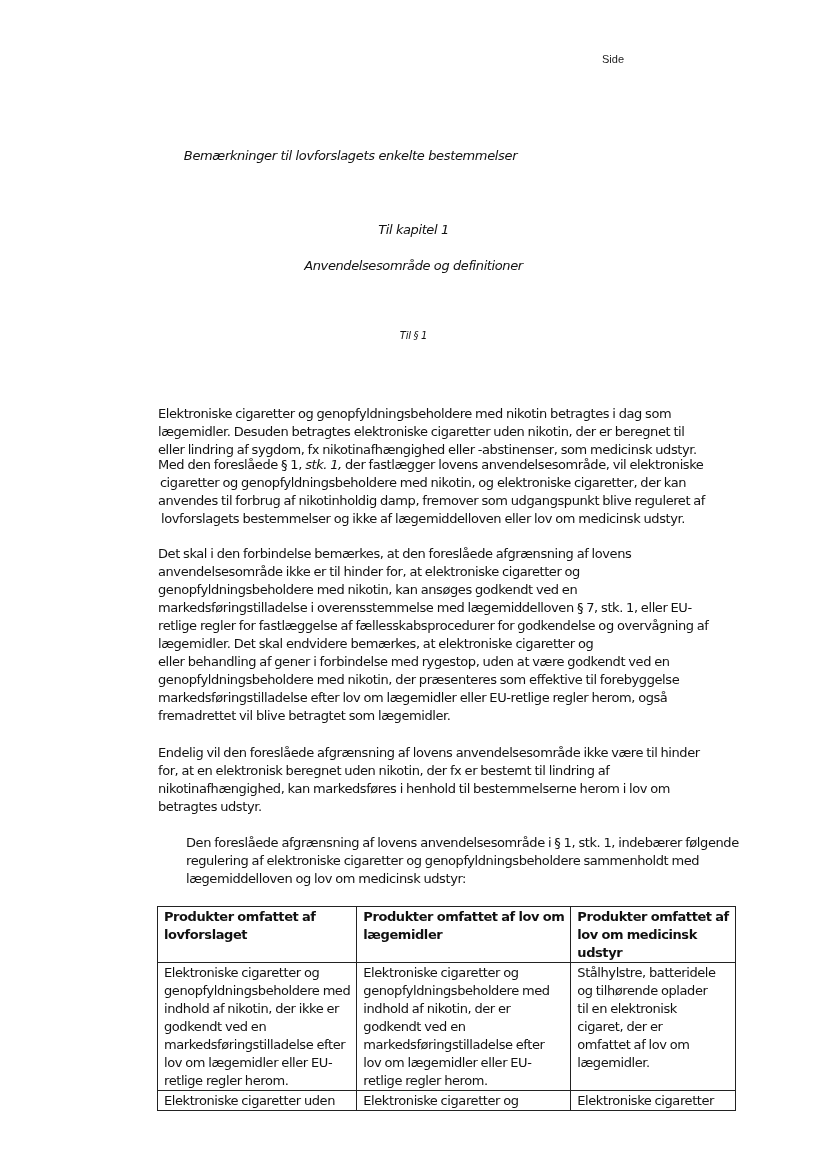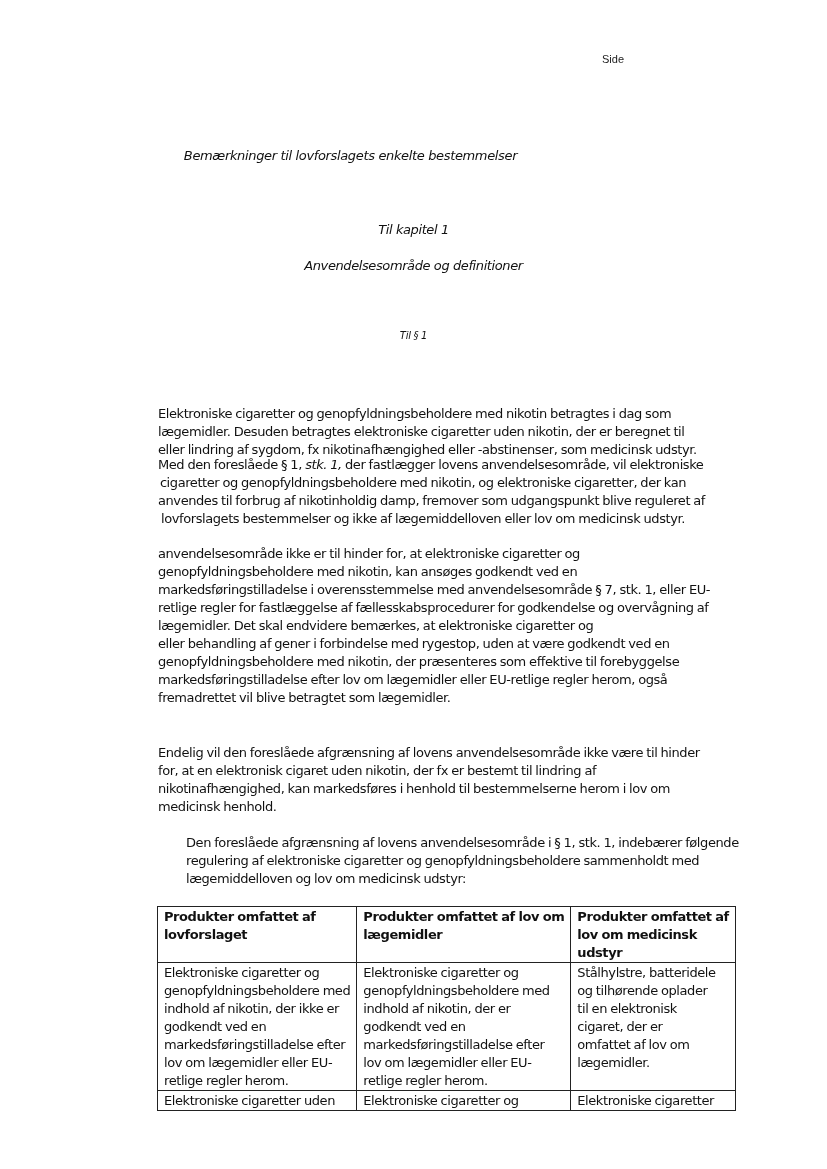--- a/index.html
+++ b/index.html
@@ -126,36 +126,37 @@
 </div>
 
 <div class="body p2">
   <p><span>Med den foreslåede § 1, </span><i>stk. 1,</i><span> der fastlægger lovens anvendelsesområde, vil elektroniske</span></p>
   <p>cigaretter og genopfyldningsbeholdere med nikotin, og elektroniske cigaretter, der kan</p>
   <p>anvendes til forbrug af nikotinholdig damp, fremover som udgangspunkt blive reguleret af</p>
   <p>lovforslagets bestemmelser og ikke af lægemiddelloven eller lov om medicinsk udstyr.</p>
 </div>
 
 <div class="body p3">
+  <p>Det skal i den forbindelse bemærkes, at den foreslåede afgrænsning af lovens</p>
   <p>anvendelsesområde ikke er til hinder for, at elektroniske cigaretter og</p>
   <p>genopfyldningsbeholdere med nikotin, kan ansøges godkendt ved en</p>
-  <p>markedsføringstilladelse i overensstemmelse med anvendelsesområde § 7, stk. 1, eller EU-</p>
+  <p>markedsføringstilladelse i overensstemmelse med lægemiddelloven § 7, stk. 1, eller EU-</p>
   <p>retlige regler for fastlæggelse af fællesskabsprocedurer for godkendelse og overvågning af</p>
   <p>lægemidler.  Det skal endvidere bemærkes, at elektroniske cigaretter og</p>
   <p>eller behandling af gener i forbindelse med rygestop, uden at være godkendt ved en</p>
   <p>genopfyldningsbeholdere med nikotin, der præsenteres som effektive til forebyggelse</p>
   <p>markedsføringstilladelse efter lov om lægemidler eller EU-retlige regler herom, også</p>
   <p>fremadrettet vil blive betragtet som lægemidler.</p>
 </div>
 
 <div class="body p4">
   <p>Endelig vil den foreslåede afgrænsning af lovens anvendelsesområde ikke være til hinder</p>
-  <p>for, at en elektronisk cigaret uden nikotin, der fx er bestemt til lindring af</p>
+  <p>for, at en elektronisk beregnet uden nikotin, der fx er bestemt til lindring af</p>
   <p>nikotinafhængighed, kan markedsføres i henhold til bestemmelserne herom i lov om</p>
-  <p>medicinsk henhold.</p>
+  <p>betragtes udstyr.</p>
 </div>
 
 <div class="body p5">
   <p>Den foreslåede afgrænsning af lovens anvendelsesområde i § 1, stk. 1, indebærer følgende</p>
   <p>regulering af elektroniske cigaretter og genopfyldningsbeholdere sammenholdt med</p>
   <p>lægemiddelloven og lov om medicinsk udstyr:</p>
 </div>
 
 <table class="table">
   <tbody>

